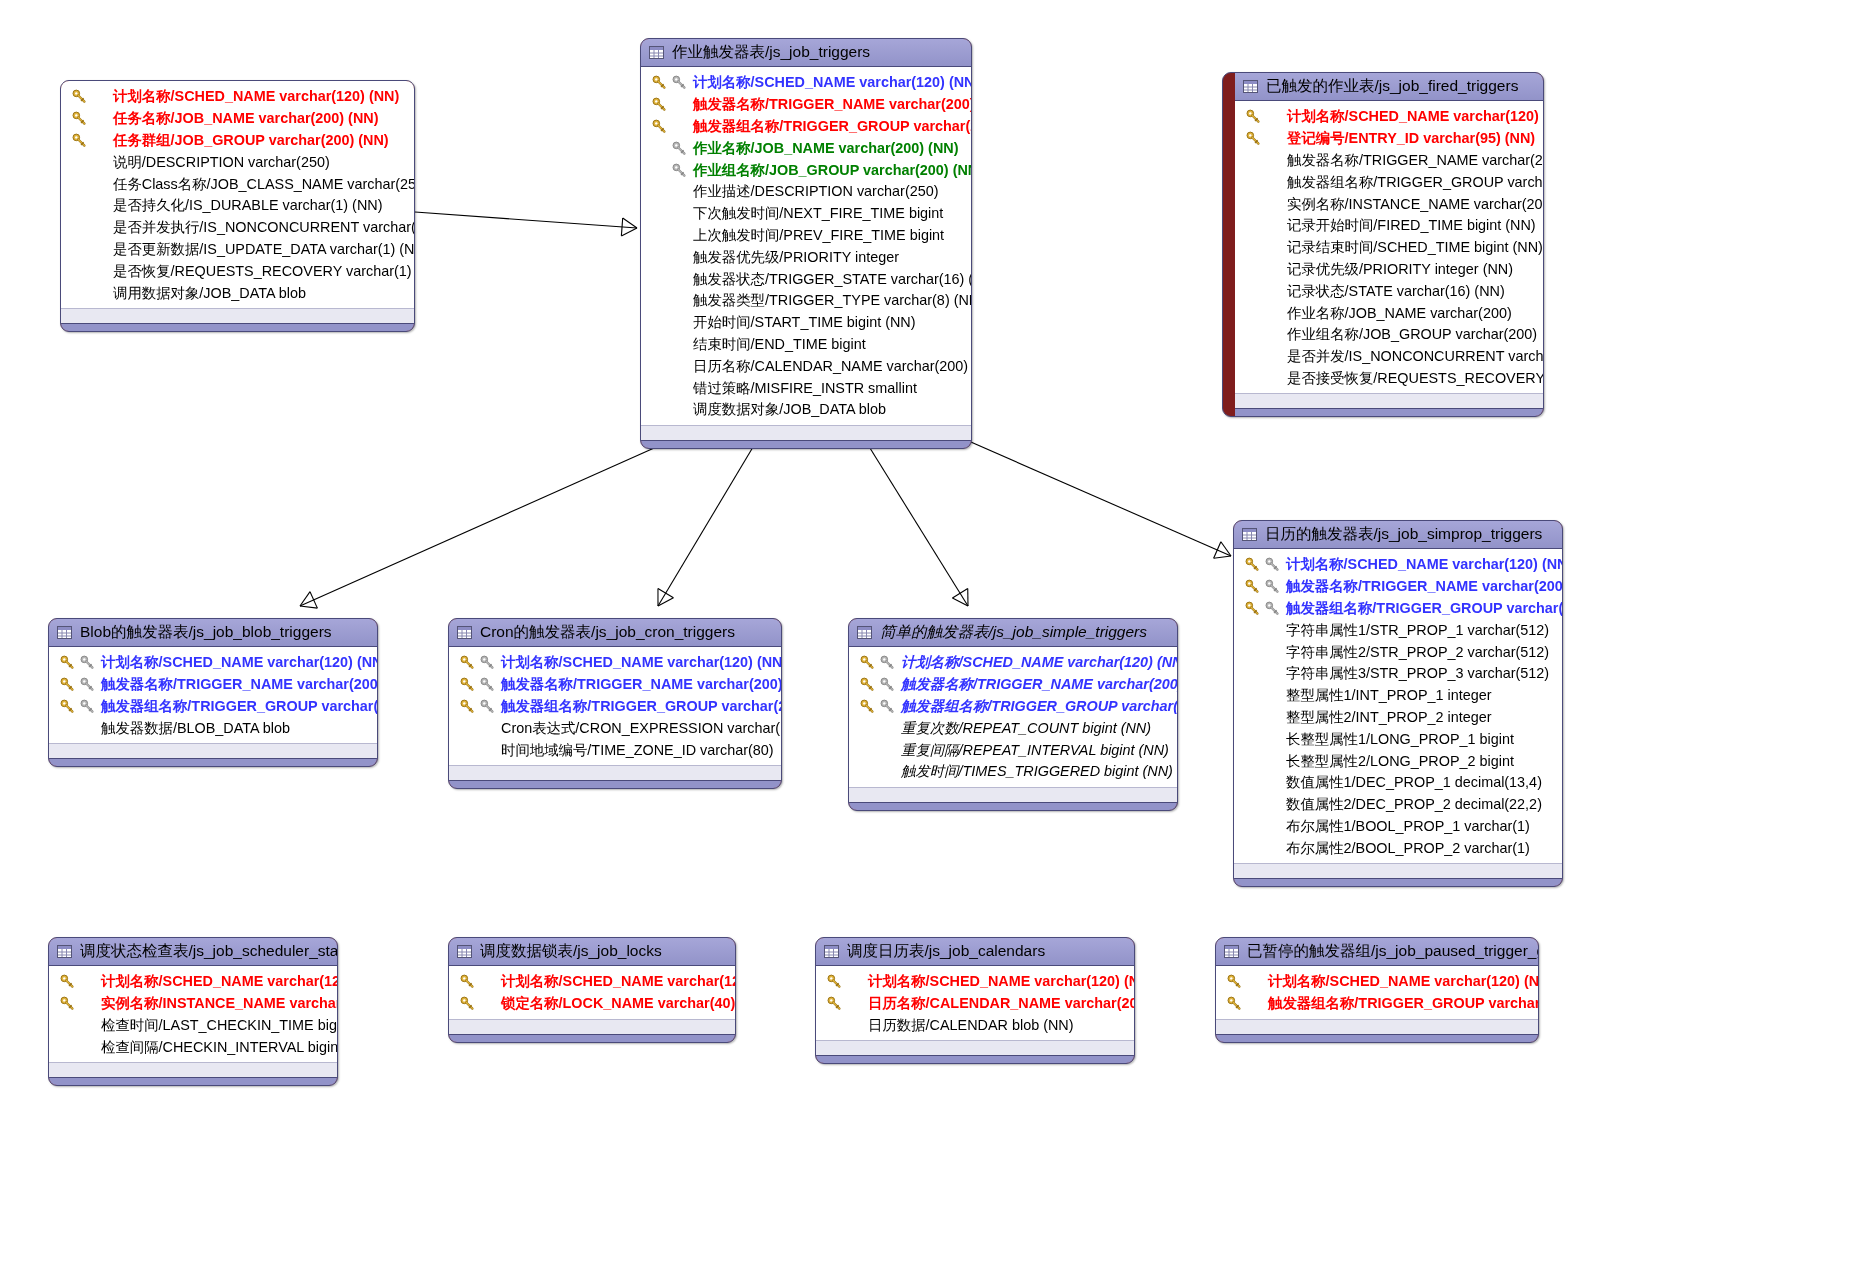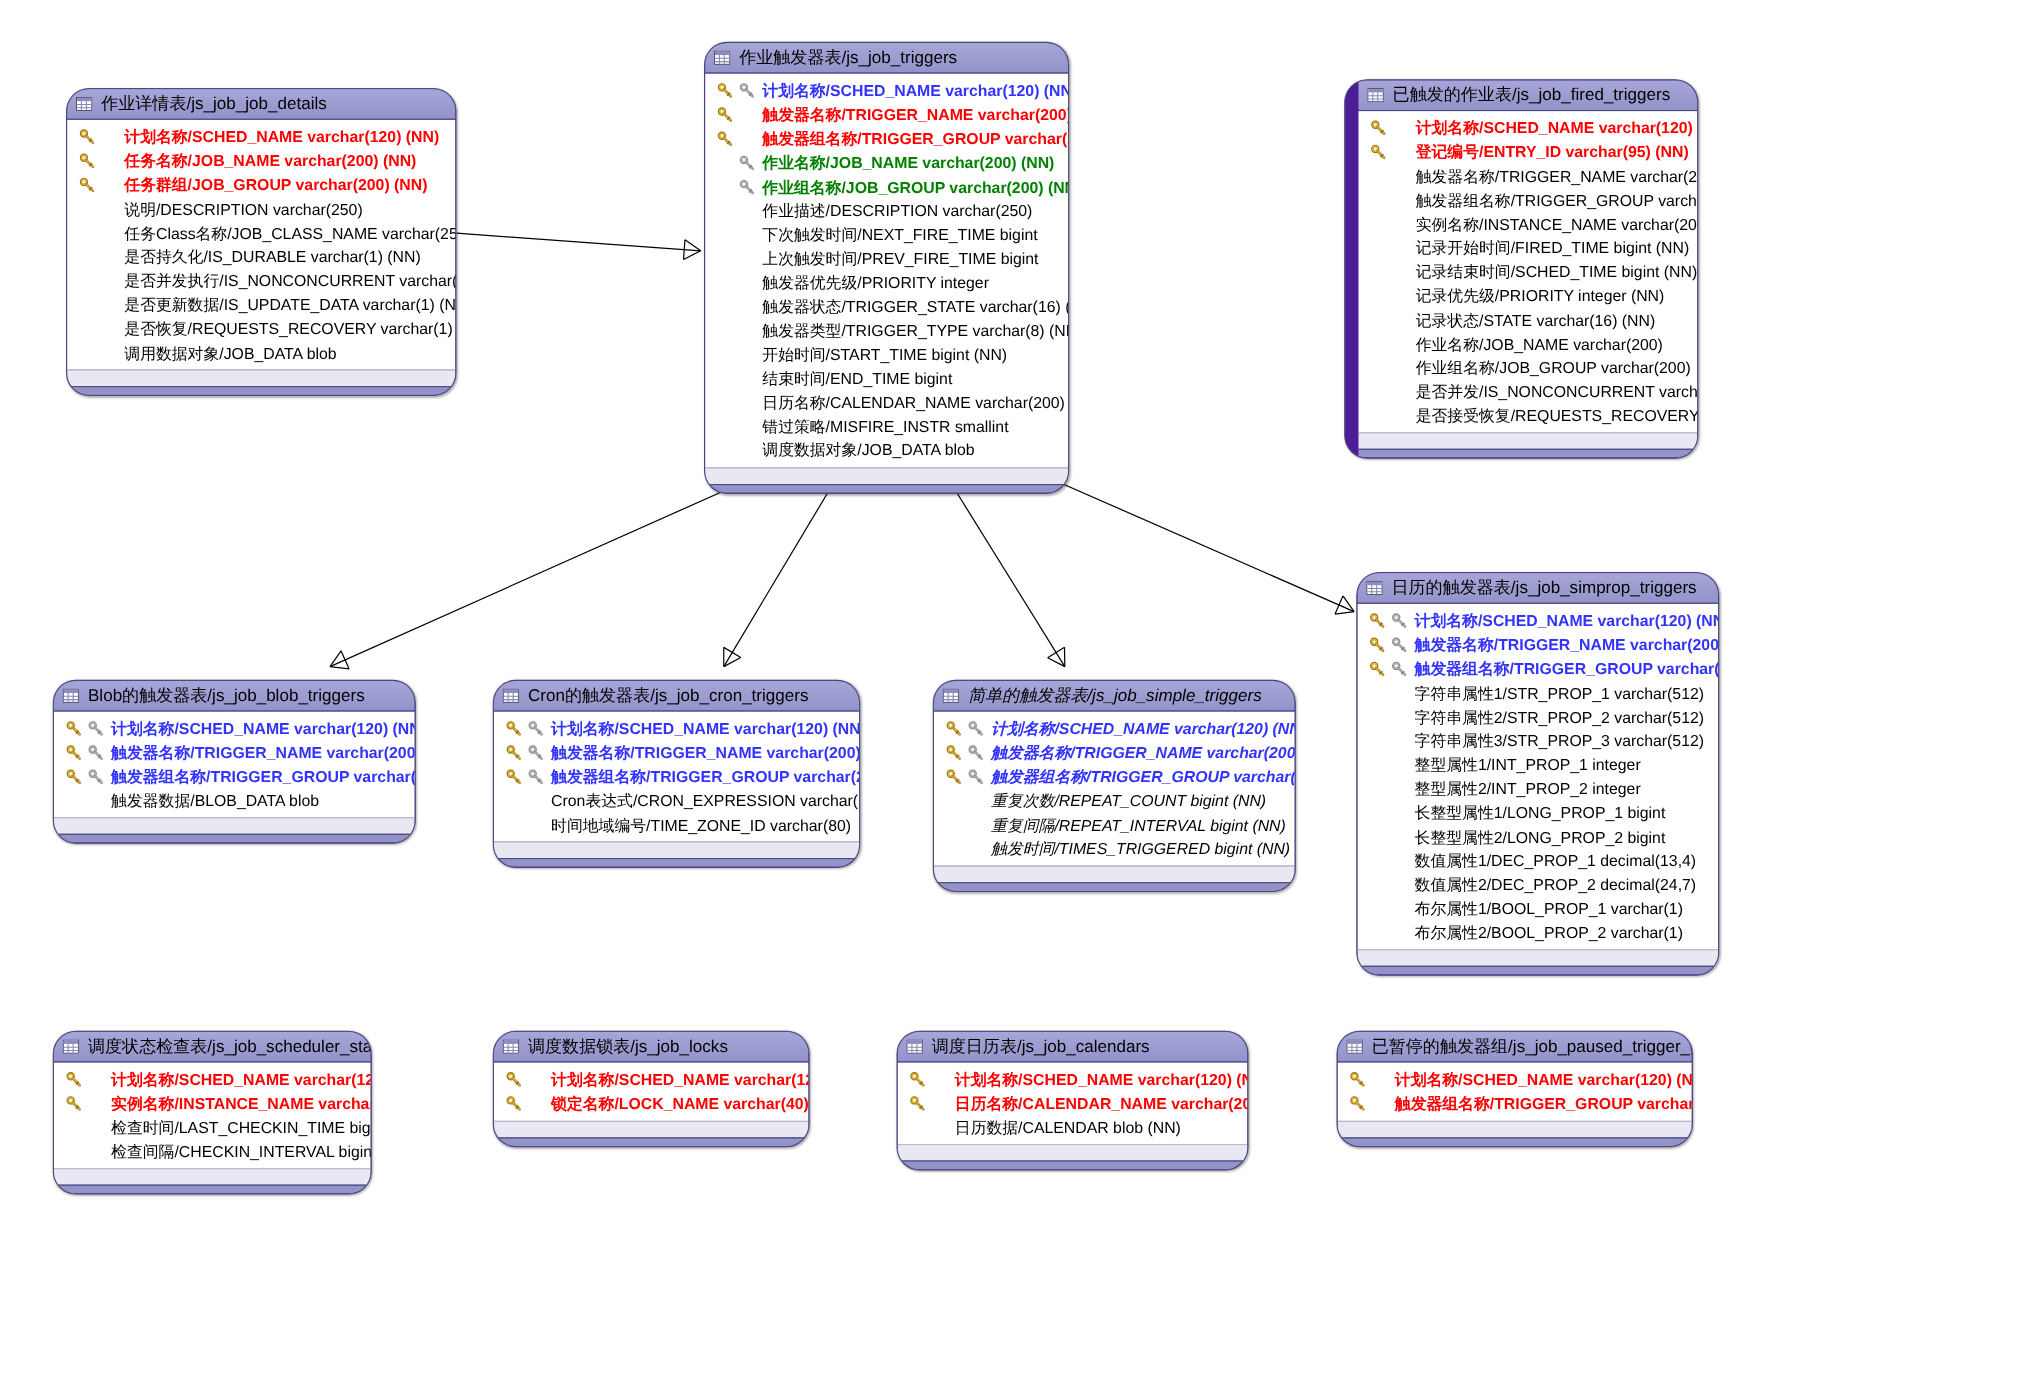--- a/index.html
+++ b/index.html
@@ -5,23 +5,23 @@
   html,body{margin:0;padding:0;background:#ffffff;}
   body{
     font-family:"Liberation Sans","DejaVu Sans",sans-serif;
     width:1849px;height:1267px;position:relative;overflow:hidden;
   }
   #canvas{position:absolute;left:0;top:0;width:1849px;height:1267px;}
   #lines{position:absolute;left:0;top:0;width:1849px;height:1267px;pointer-events:none;z-index:1;}
 
   .entity{
     position:absolute;z-index:2;
-    background:#4c1d95;
+    background:#7f1d1d;
     border:1px solid #4a4a7a;
-    border-radius:21px;
+    border-radius:9px;
     box-sizing:border-box;
     box-shadow:1px 1px 2px rgba(0,0,0,0.30);
     overflow:hidden;
   }
   .entity-header{
     background:#9a9bd0;
     background:linear-gradient(to bottom,#a6a6d8 0%, #9293c9 100%);
     border-bottom:1px solid #4a4a7a;
     height:27px;
     display:flex;align-items:center;
@@ -101,33 +101,20 @@
       <g>
         <line x1="948" y1="432" x2="1231" y2="556" stroke="#000000" stroke-width="1.1"></line>
         <line x1="1231" y1="556" x2="1213.6490316024888" y2="558.2234872764577" stroke="#000000" stroke-width="1.1"></line>
         <line x1="1231" y1="556" x2="1220.8729378631201" y2="541.7366689558232" stroke="#000000" stroke-width="1.1"></line>
         <line x1="1213.6490316024888" y1="558.2234872764577" x2="1220.8729378631201" y2="541.7366689558232" stroke="#000000" stroke-width="1.1"></line>
       </g>
     </svg>
 
   <div id="entities-host">
       <div class="entity" style="left: 60px; top: 80px; width: 355px;">
-        <div class="entity-header">
-          <span class="tbl-icon">
-            <svg width="15" height="13" viewBox="0 0 15 13">
-              <rect x="0.5" y="0.5" width="14" height="12" fill="#ffffff" stroke="#555577"></rect>
-              <rect x="1" y="1" width="13" height="3" fill="#8c8cc4"></rect>
-              <line x1="1" y1="7" x2="14" y2="7" stroke="#8888b0" stroke-width="1"></line>
-              <line x1="1" y1="10" x2="14" y2="10" stroke="#8888b0" stroke-width="1"></line>
-              <line x1="5" y1="4" x2="5" y2="12" stroke="#8888b0" stroke-width="1"></line>
-              <line x1="9.5" y1="4" x2="9.5" y2="12" stroke="#8888b0" stroke-width="1"></line>
-            </svg>
-          </span>
-          <span>作业详情表/js_job_job_details</span>
-        </div>
         <div class="entity-body">
           <div class="attr pk">
             <span class="keyslot">
               <svg width="15" height="15" viewBox="0 0 15 15">
                 <circle cx="4.3" cy="4.4" r="3.3" fill="#e0b33a" stroke="#9c7516" stroke-width="1"></circle>
                 <circle cx="4.3" cy="4.4" r="1.2" fill="#ffffff"></circle>
                 <path d="M6.3 6.5 L12.4 12.6" stroke="#9c7516" stroke-width="2.3" stroke-linecap="round"></path>
                 <path d="M6.3 6.5 L12.4 12.6" stroke="#e0b33a" stroke-width="1.2" stroke-linecap="round"></path>
                 <path d="M9.6 11.3 L11.1 9.8" stroke="#9c7516" stroke-width="1.8" stroke-linecap="round"></path>
               </svg>
@@ -561,21 +548,21 @@
             <span class="attr-text">长整型属性2/LONG_PROP_2 bigint</span>
           </div>
           <div class="attr plain">
             <span class="keyslot"></span>
             <span class="keyslot"></span>
             <span class="attr-text">数值属性1/DEC_PROP_1 decimal(13,4)</span>
           </div>
           <div class="attr plain">
             <span class="keyslot"></span>
             <span class="keyslot"></span>
-            <span class="attr-text">数值属性2/DEC_PROP_2 decimal(24,7)</span>
+            <span class="attr-text">数值属性2/DEC_PROP_2 decimal(22,2)</span>
           </div>
           <div class="attr plain">
             <span class="keyslot"></span>
             <span class="keyslot"></span>
             <span class="attr-text">布尔属性1/BOOL_PROP_1 varchar(1)</span>
           </div>
           <div class="attr plain">
             <span class="keyslot"></span>
             <span class="keyslot"></span>
             <span class="attr-text">布尔属性2/BOOL_PROP_2 varchar(1)</span>

